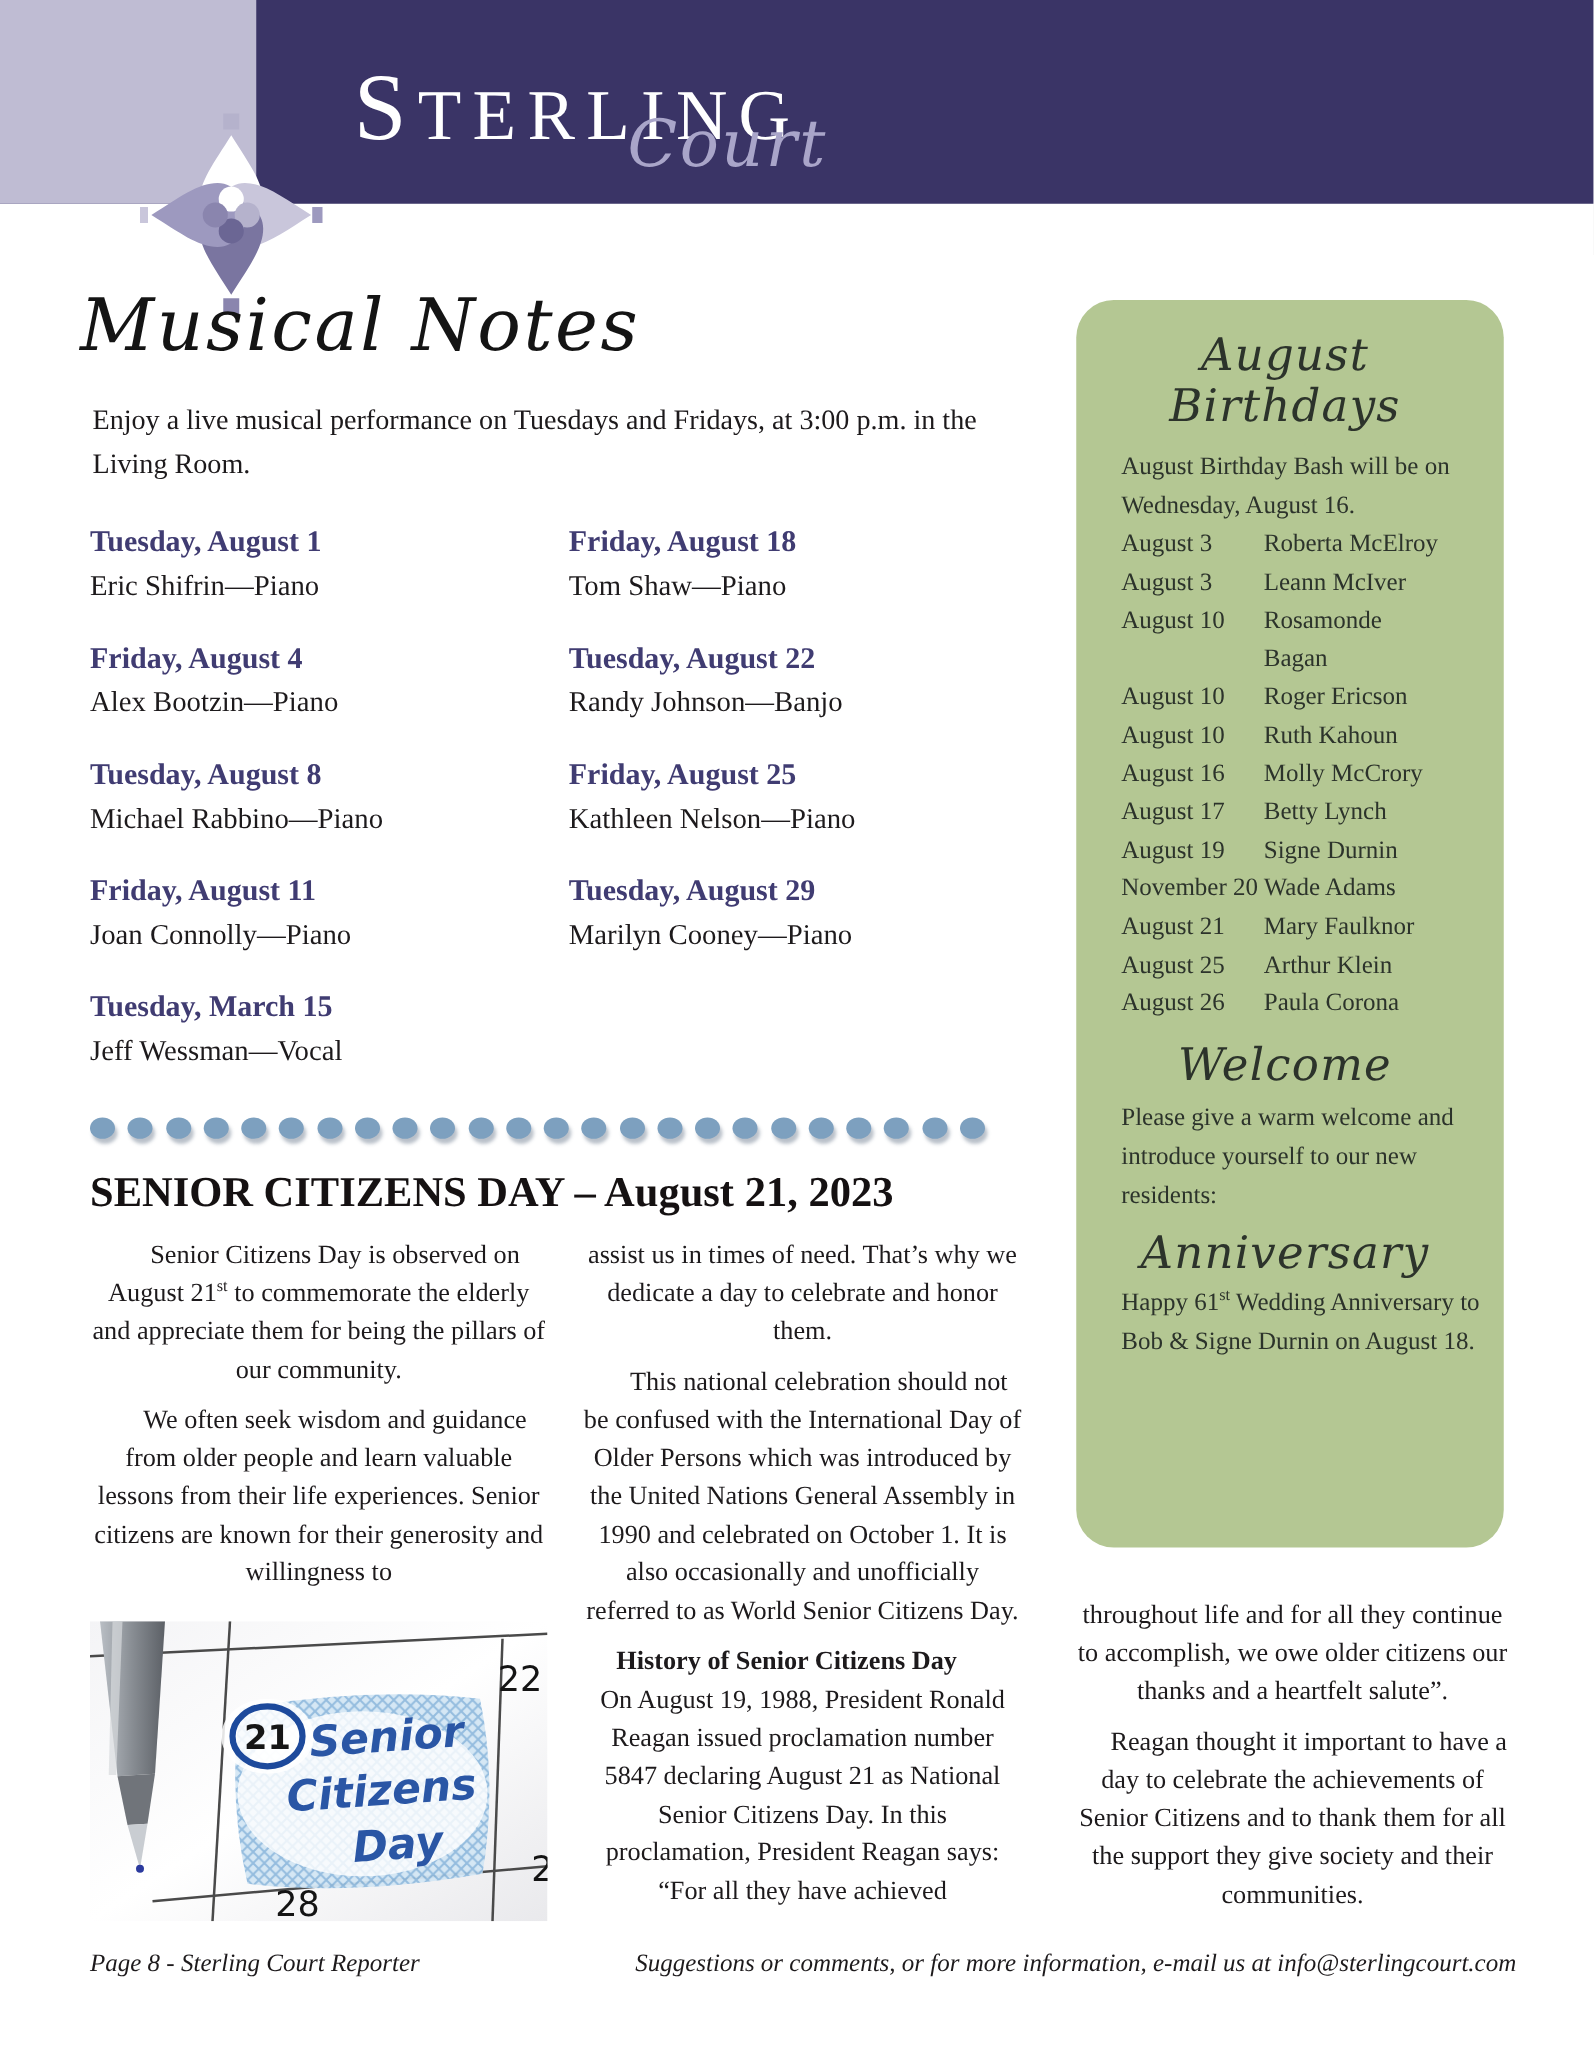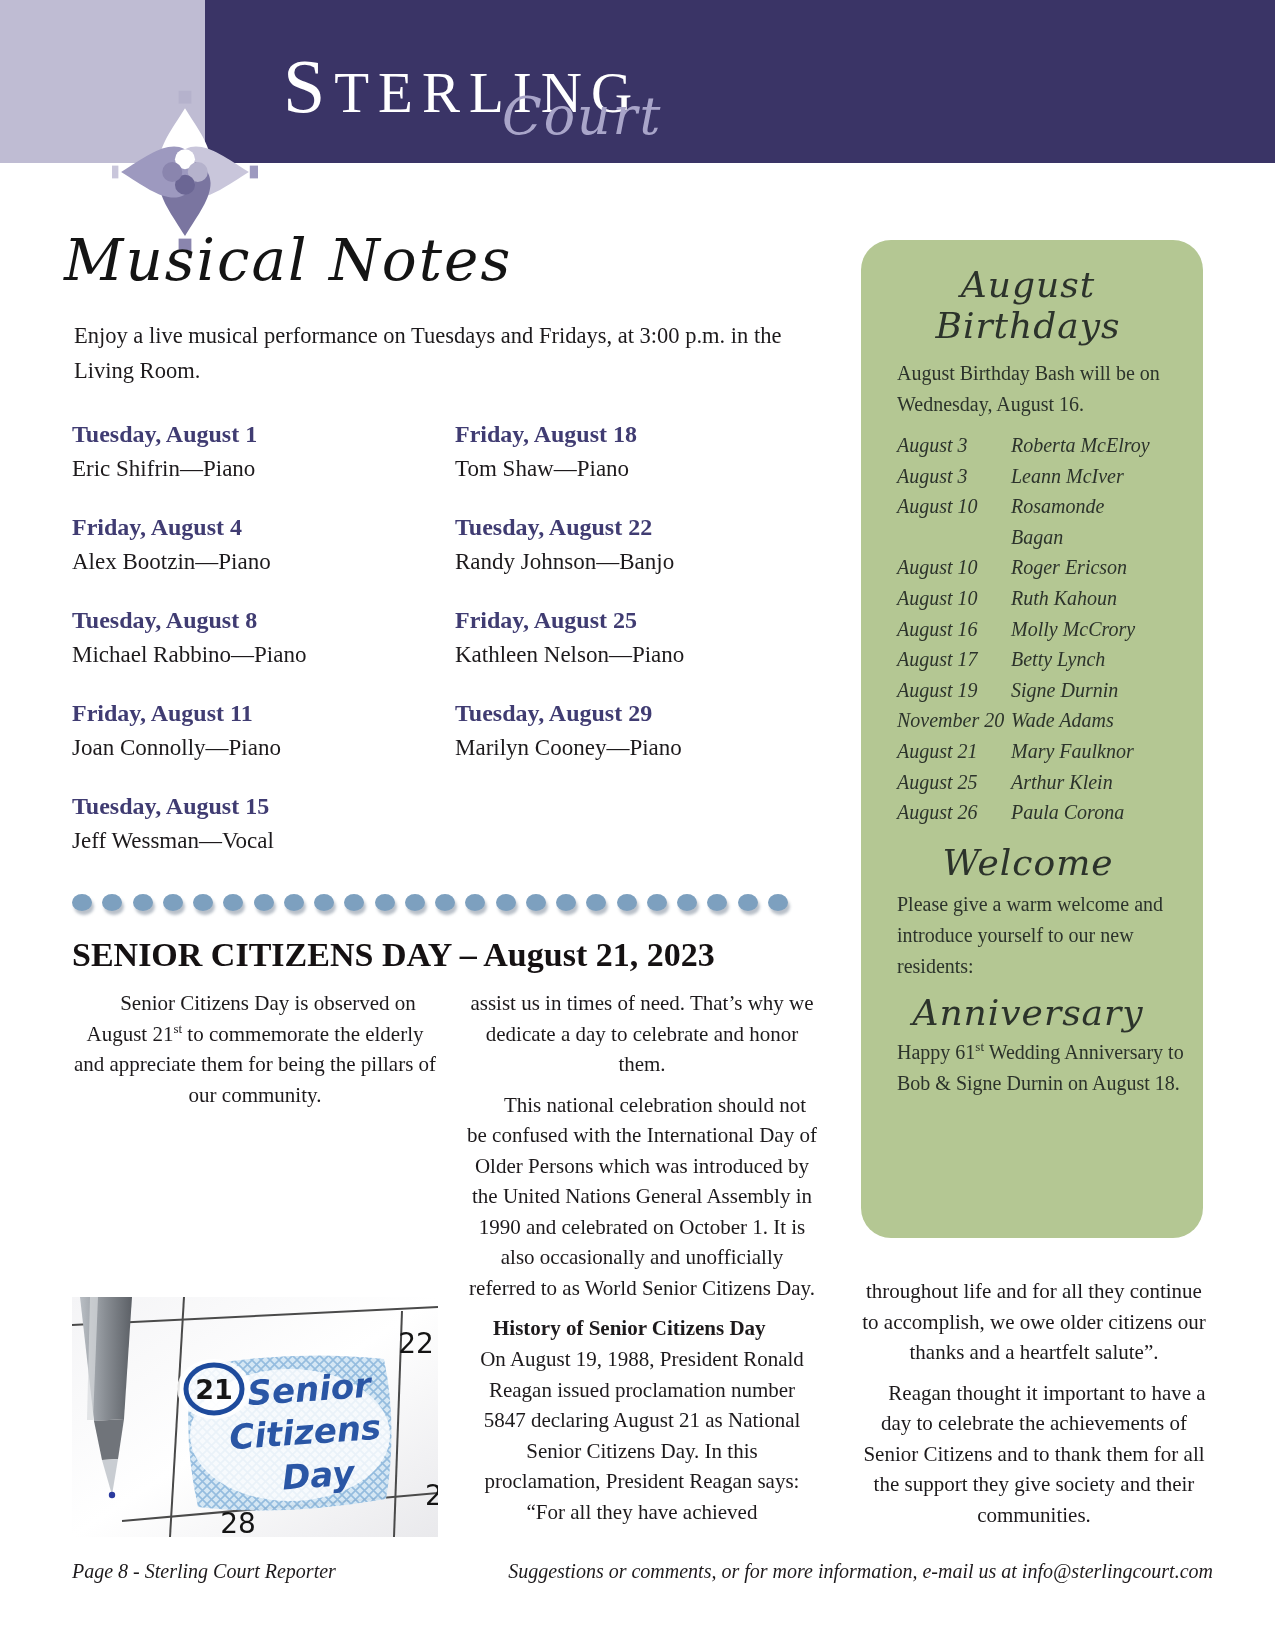--- a/index.html
+++ b/index.html
@@ -44,21 +44,21 @@
   .col3{left:858px;top:1276px;width:352px;}
   .hist-head{font-weight:bold;text-indent:26px;line-height:31px;}
   sup{font-size:13px;vertical-align:super;line-height:0;}
   
   .greenbox{position:absolute;left:861px;top:240px;width:342px;height:998px;background:#b4c793;
             border-radius:30px;box-sizing:border-box;padding:14px 44px 0 36px;color:#2c332b;}
   .gb-script{font-family:"DejaVu Serif",serif;font-style:italic;font-weight:400;
              font-size:36px;text-align:center;letter-spacing:1px;color:#2c332b;}
   .gb-title{margin:10px 0 12px 0;}
   .gb-note{font-size:20px;line-height:31px;width:272px;}
-  .bday-list{margin-top:10px;font-style:italic;}
+  .bday-list{}
   .bday-row{display:flex;font-size:20px;line-height:30.6px;}
   .bday-date{width:114px;flex:0 0 auto;}
   .gb-title2{margin:14px 0 6px 0;}
   .gb-welcome-text{font-size:20px;line-height:31px;width:278px;}
   .residents{margin:2px 0 0 18px;}
   .resident-row{font-size:20px;line-height:30.6px;}
   .gb-title3{margin:10px 0 4px 0;}
   .gb-anniv-text{font-size:20px;line-height:31px;width:300px;}
   
   .photo{position:absolute;left:72px;top:1297px;width:366px;height:240px;}
@@ -109,21 +109,21 @@
     </div>
     <div class="sched-entry">
       <div class="sched-date">Tuesday, August 8</div>
       <div class="sched-perf">Michael Rabbino—Piano</div>
     </div>
     <div class="sched-entry">
       <div class="sched-date">Friday, August 11</div>
       <div class="sched-perf">Joan Connolly—Piano</div>
     </div>
     <div class="sched-entry">
-      <div class="sched-date">Tuesday, August 15</div>
+      <div class="sched-date">Tuesday, March 15</div>
       <div class="sched-perf">Jeff Wessman—Vocal</div>
     </div>
   </div>
 
   <div class="schedule-col right">
     <div class="sched-entry">
       <div class="sched-date">Friday, August 18</div>
       <div class="sched-perf">Tom Shaw—Piano</div>
     </div>
     <div class="sched-entry">
@@ -164,20 +164,21 @@
       <span class="dot"></span>
       <span class="dot"></span>
       <span class="dot"></span>
       <span class="dot"></span>
     </div>
 
   <div class="article-title">SENIOR CITIZENS DAY – August 21, 2023</div>
 
   <div class="col col1">
     <p class="indent"><span>Senior Citizens Day is observed on August 21</span><sup>st</sup><span> to commemorate the elderly and appreciate them for being the pillars of our community.</span></p>
+    <p class="indent">We often seek wisdom and guidance from older people and learn valuable lessons from their life experiences. Senior citizens are known for their generosity and willingness to</p>
   </div>
 
   <div class="col col2">
     <p>assist us in times of need. That’s why we dedicate a day to celebrate and honor them.</p>
     <p class="indent">This national celebration should not be confused with the International Day of Older Persons which was introduced by the United Nations General Assembly in 1990 and celebrated on October 1. It is also occasionally and unofficially referred to as World Senior Citizens Day.</p>
     <div class="hist-head">History of Senior Citizens Day</div>
     <p>On August 19, 1988, President Ronald Reagan issued proclamation number 5847 declaring August 21 as National Senior Citizens Day. In this proclamation, President Reagan says: “For all they have achieved</p>
   </div>
 
   <div class="col col3">

